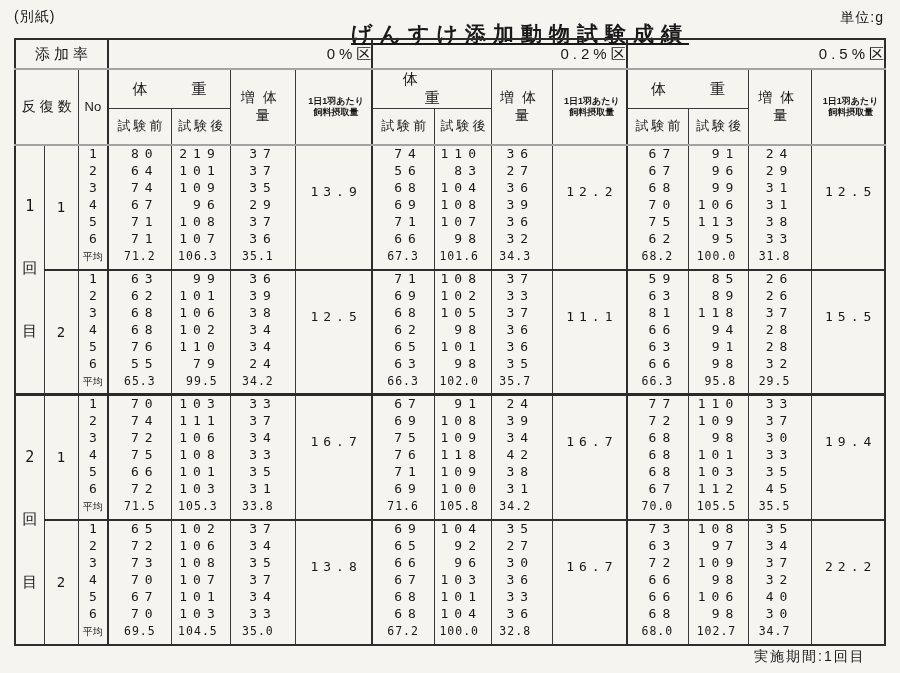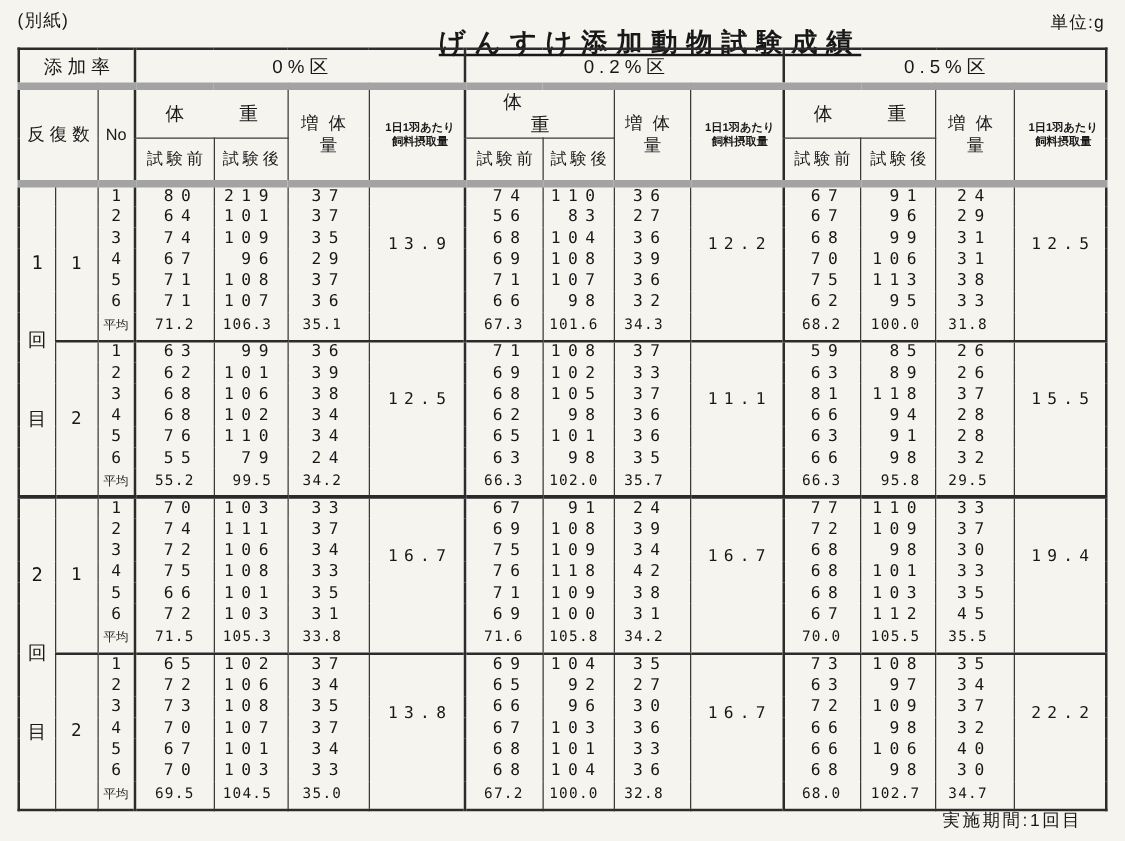--- a/index.html
+++ b/index.html
@@ -15,34 +15,34 @@
   .page-title{position:absolute;left:150px;right:10px;top:20px;text-align:center;
     font-size:21px;font-weight:bold;letter-spacing:7px;text-decoration:underline;}
   .unit-label{position:absolute;right:16px;top:9px;font-size:14px;letter-spacing:1px;}
 
   .table-wrap{position:absolute;left:14px;top:38px;}
   table{border-collapse:collapse;table-layout:fixed;width:872px;border:2px solid #2c2c2c;}
   td{border-left:1px solid #3a3a3a;border-right:1px solid #3a3a3a;
      padding:0;text-align:center;vertical-align:middle;overflow:hidden;
      font-size:14px;}
   .bl2{border-left-width:2px;border-left-color:#2c2c2c;}
-  .bb2{border-bottom:6px solid #a3a3a3;}
+  .bb2{border-bottom:2px solid #a3a3a3;}
   .bb1{border-bottom:1px solid #3a3a3a;}
 
   tr.h1{height:30px;}
   tr.h2{height:32px;}
   tr.h3{height:36px;}
   tr.data-row{height:17px;}
   tr.avg-row{height:23px;}
   tr.avg-row td.num{vertical-align:top;padding-top:2px;}
   tr.group-start td{border-top:2px solid #2c2c2c;}
   tr.round-start td{border-top:3px solid #2a2a2a;}
 
   .addition-rate span{letter-spacing:4px;margin-right:-4px;font-size:15px;}
-  .section-title{font-size:15px;}
+  .section-title{font-size:15px;text-align:right;}
   .section-title span{letter-spacing:4px;margin-right:-4px;}
   .rep-hdr span{letter-spacing:4px;margin-right:-4px;}
   .no-hdr{font-size:13px;}
   .weight-hdr span{letter-spacing:44px;margin-right:-44px;font-size:15px;}
   .prepost-hdr span{letter-spacing:3px;margin-right:-3px;font-size:13px;}
   .gain-hdr span{letter-spacing:8px;margin-right:-8px;}
   .feed-hdr{font-size:9px;font-weight:bold;text-align:center;padding-left:5px;line-height:11px;}
 
   td.num{font-family:"DejaVu Sans Mono", monospace;font-size:13px;
          letter-spacing:6px;text-align:right;}
@@ -293,21 +293,21 @@
           <td class="num c-gain">24</td>
           <td class="num c-pre bl2">63</td>
           <td class="num c-post">98</td>
           <td class="num c-gain">35</td>
           <td class="num c-pre bl2">66</td>
           <td class="num c-post">98</td>
           <td class="num c-gain">32</td>
         </tr>
         <tr class="avg-row">
           <td class="no-cell avg-lab">平均</td>
-          <td class="num c-pre avg bl2">55.2</td>
+          <td class="num c-pre avg bl2">65.3</td>
           <td class="num c-post avg">99.5</td>
           <td class="num c-gain avg">34.2</td>
           <td class="num c-pre avg bl2">66.3</td>
           <td class="num c-post avg">102.0</td>
           <td class="num c-gain avg">35.7</td>
           <td class="num c-pre avg bl2">66.3</td>
           <td class="num c-post avg">95.8</td>
           <td class="num c-gain avg">29.5</td>
         </tr>
         <tr class="data-row round-start">

